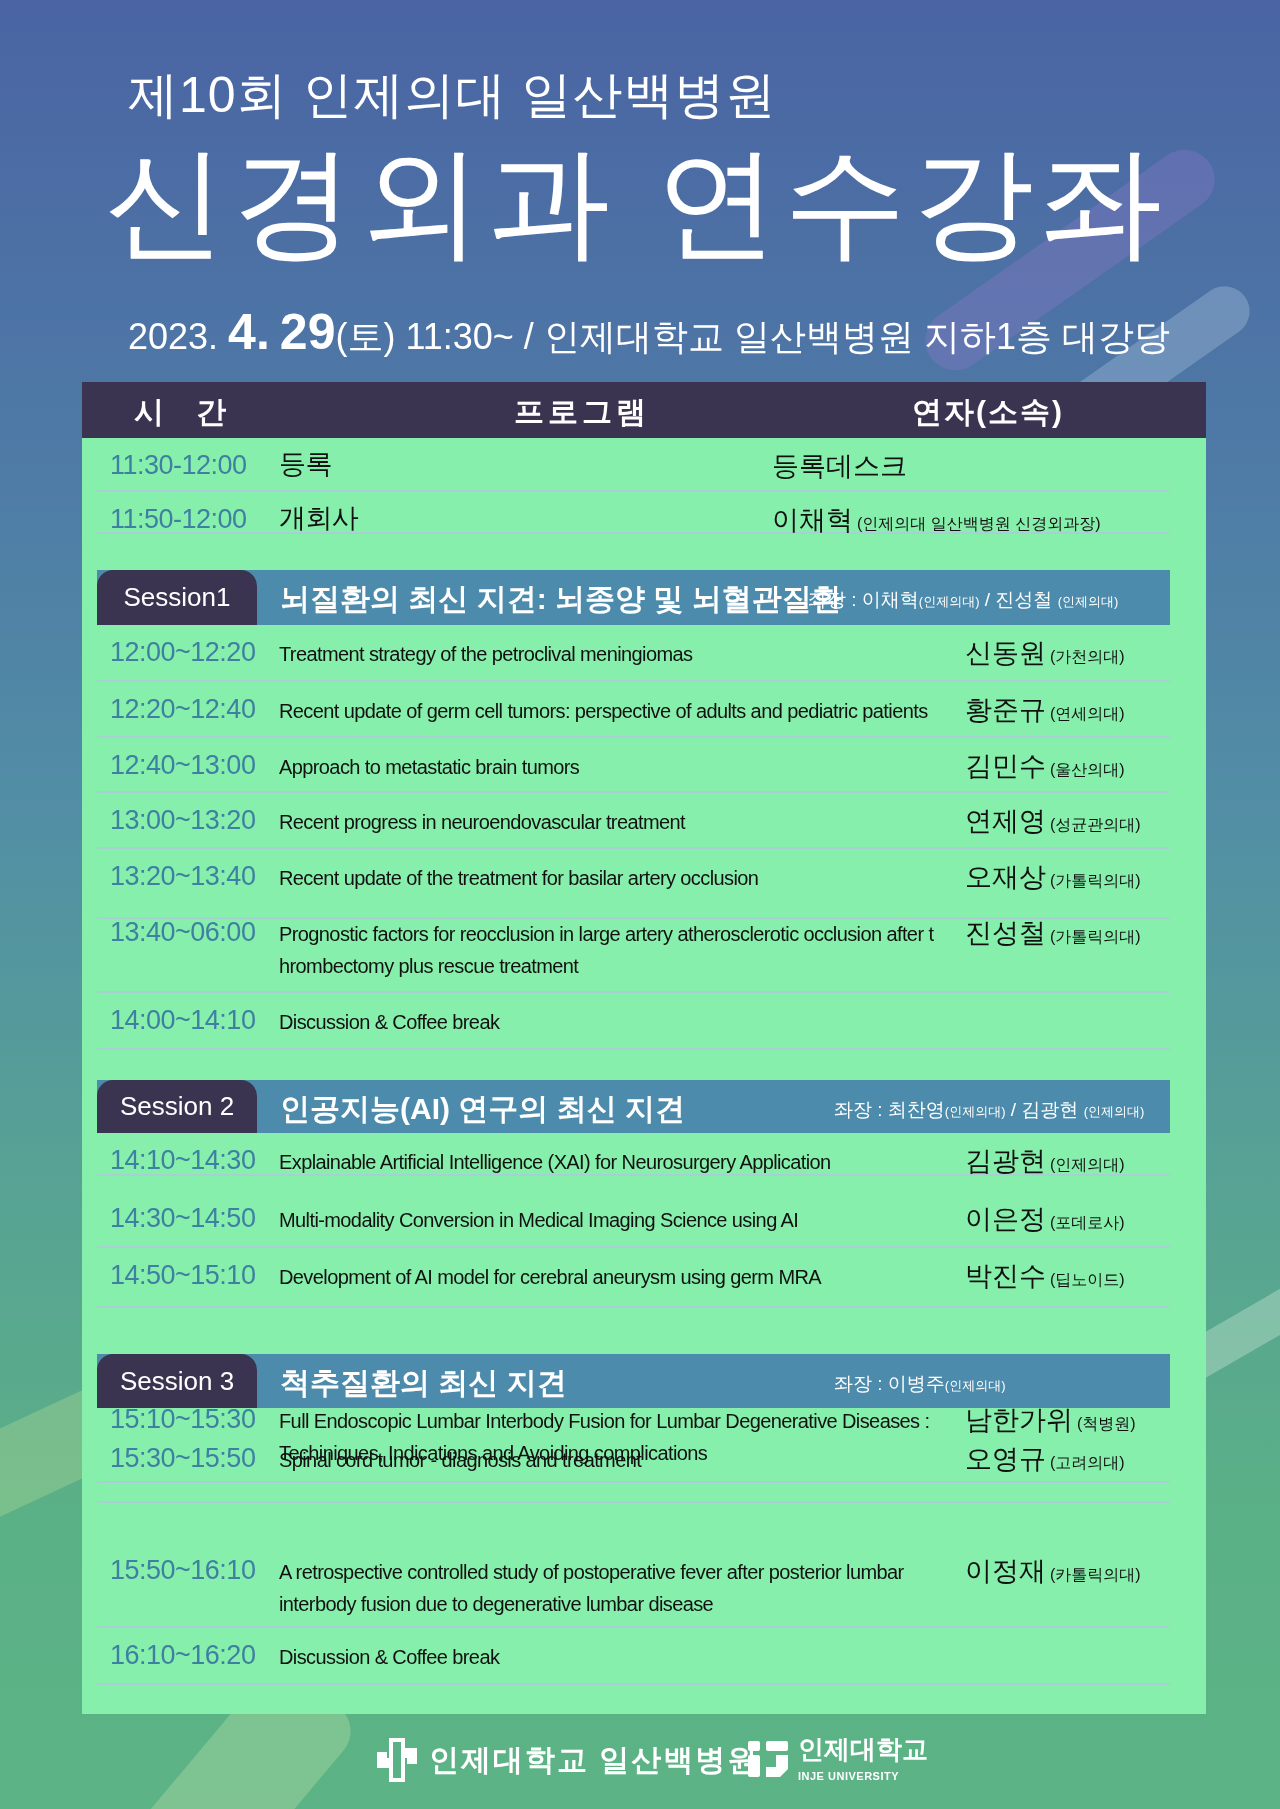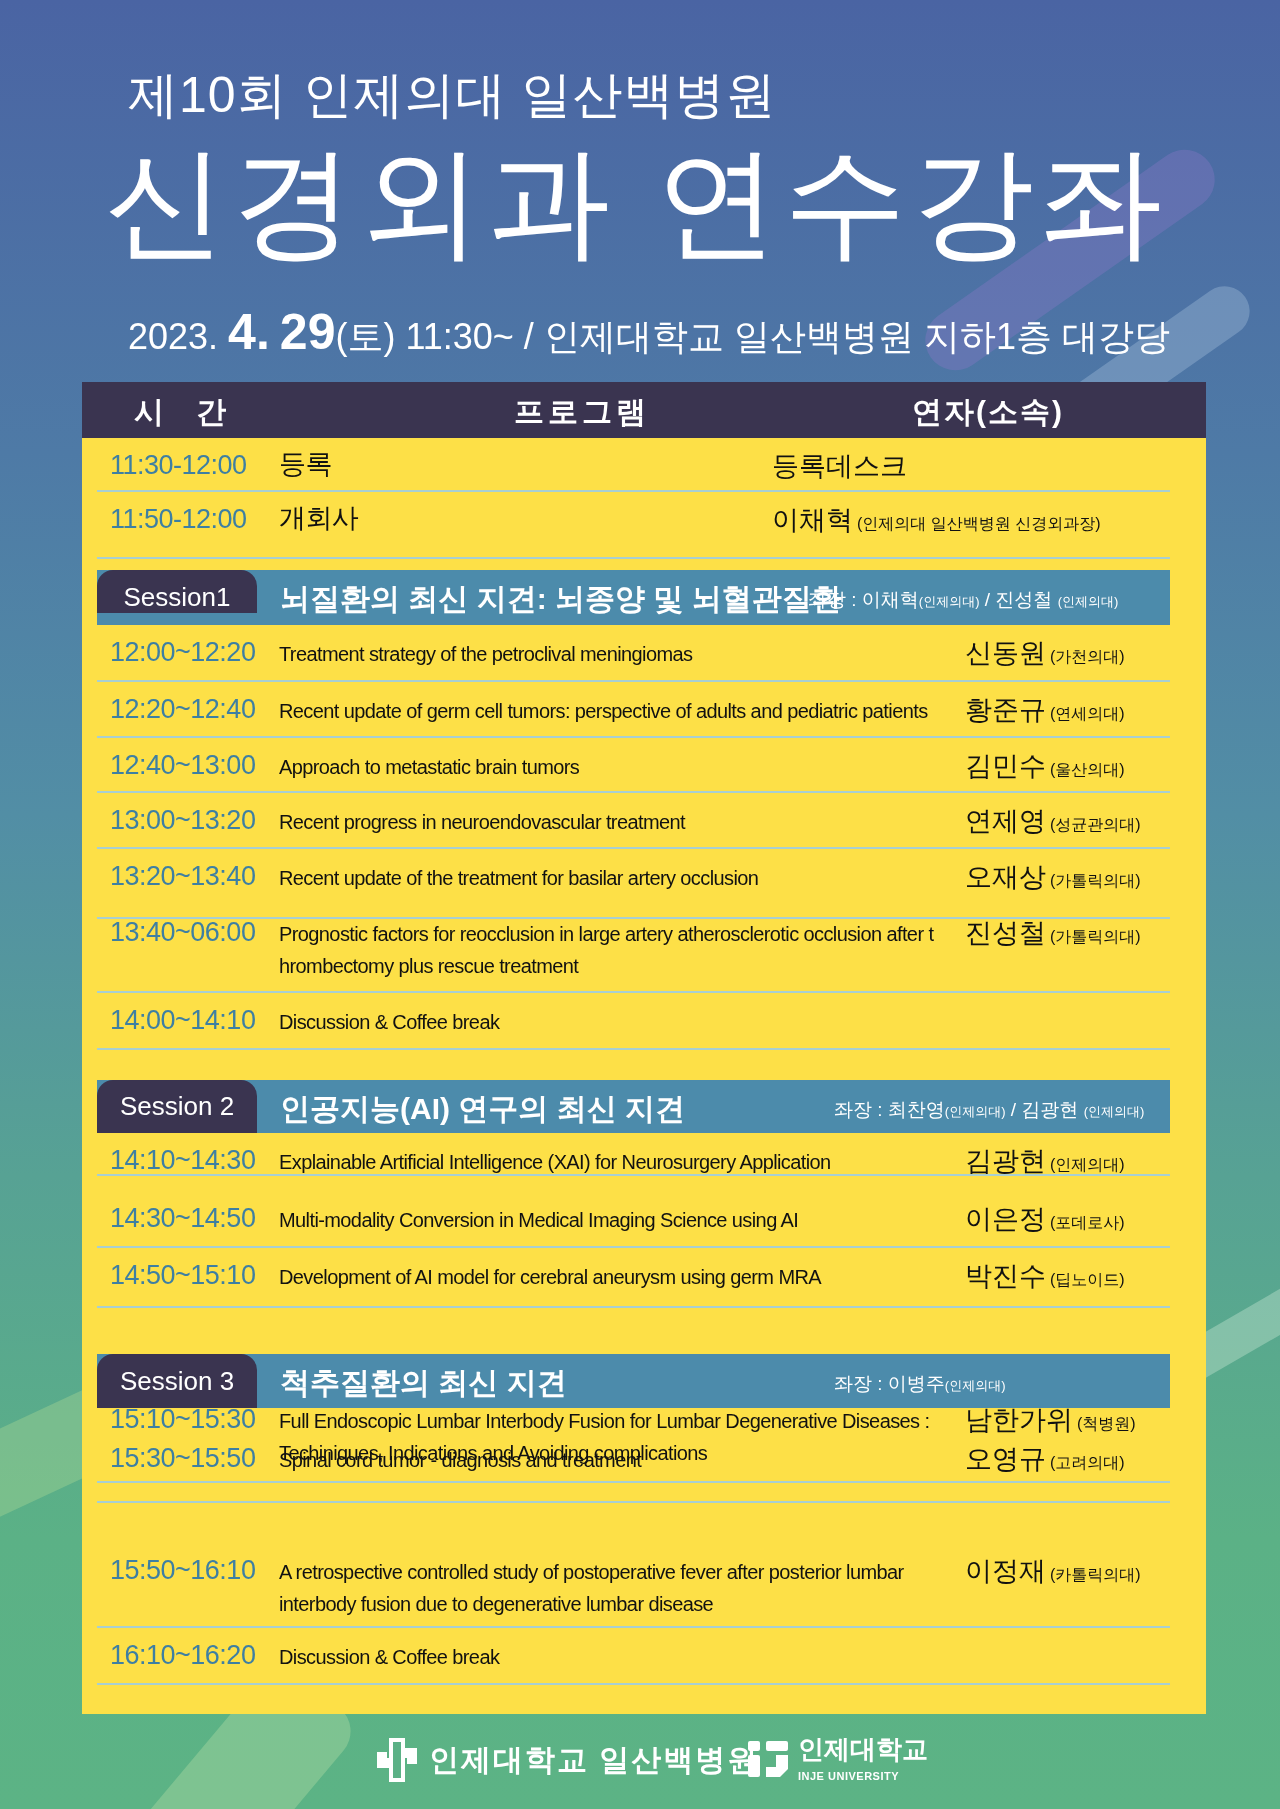--- a/index.html
+++ b/index.html
@@ -25,21 +25,21 @@
     font-size: 122px; color: #fff; letter-spacing: 6px; font-weight: normal; line-height: 1.1;
   }
   .hdr-date {
     position: absolute; left: 128px; top: 303px;
     font-size: 36px; color: #fff; white-space: nowrap;
   }
   .hdr-date .big { font-size: 50px; font-weight: bold; }
 
   .panel {
     position: absolute; left: 82px; top: 382px; width: 1124px; height: 1332px;
-    background: #fde047;
+    background: #86efac;
   }
   .thead {
     position: absolute; left: 0; top: 0; width: 1124px; height: 56px;
     background: #3a3450; color: #fff; font-size: 30px; font-weight: bold;
   }
   .thead span { position: absolute; top: 10px; }
   .th-time { left: 52px; letter-spacing: 12px; }
   .th-prog { left: 432px; letter-spacing: 4px; }
   .th-spk { left: 830px; letter-spacing: 2px; }
 
@@ -61,21 +61,21 @@
     font-size: 27px; color: #111; white-space: nowrap;
   }
   .row .spk.wide { left: 675px; }
   .row .spk small { font-size: 16px; margin-left: 4px; }
 
   .sbar {
     position: absolute; left: 15px; width: 1073px; height: 55px;
     background: #4c8bab;
   }
   .sbar .slabel {
-    position: absolute; left: 0; top: 0; width: 160px; height: 43px;
+    position: absolute; left: 0; top: 0; width: 160px; height: 55px;
     background: #3a3450; border-radius: 16px 16px 0 0;
     color: #fff; font-size: 26px; text-align: center; line-height: 55px;
   }
   .sbar .stitle {
     position: absolute; left: 183px; top: 9px;
     color: #fff; font-size: 30px; font-weight: bold; white-space: nowrap;
   }
   .sbar .chair {
     position: absolute; top: 17px;
     color: #fff; font-size: 19px; white-space: nowrap;
@@ -112,21 +112,21 @@
     <span class="th-time">시 간</span>
     <span class="th-prog">프로그램</span>
     <span class="th-spk">연자(소속)</span>
   </div>
 
   <div class="row" style="top:56px;height:54px;">
     <span class="time">11:30-12:00</span>
     <span class="prog ko">등록</span>
     <span class="spk wide"><span>등록데스크</span></span>
   </div>
-  <div class="row" style="top:110px;height:67px;">
+  <div class="row" style="top:110px;height:42px;">
     <span class="time">11:50-12:00</span>
     <span class="prog ko">개회사</span>
     <span class="spk wide"><span>이채혁</span><small>(인제의대 일산백병원 신경외과장)</small></span>
   </div>
 
   <div class="sbar" style="top:188px;">
     <div class="slabel">Session1</div>
     <div class="stitle">뇌질환의 최신 지견: 뇌종양 및 뇌혈관질환</div>
     <div class="chair" style="left:711px;"><span>좌장 : </span><span>이채혁</span><small>(인제의대)</small> / <span>진성철</span> <small>(인제의대)</small></div>
   </div>

